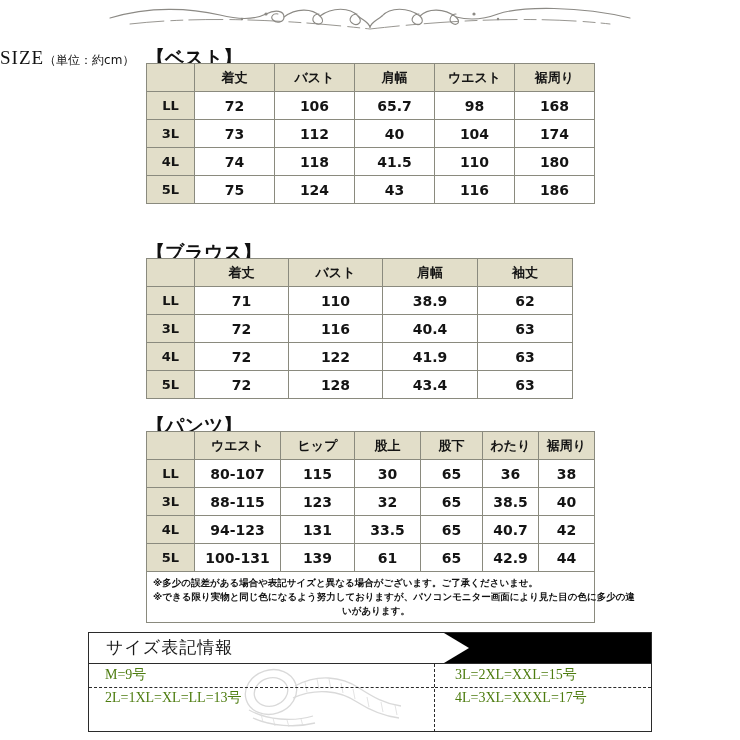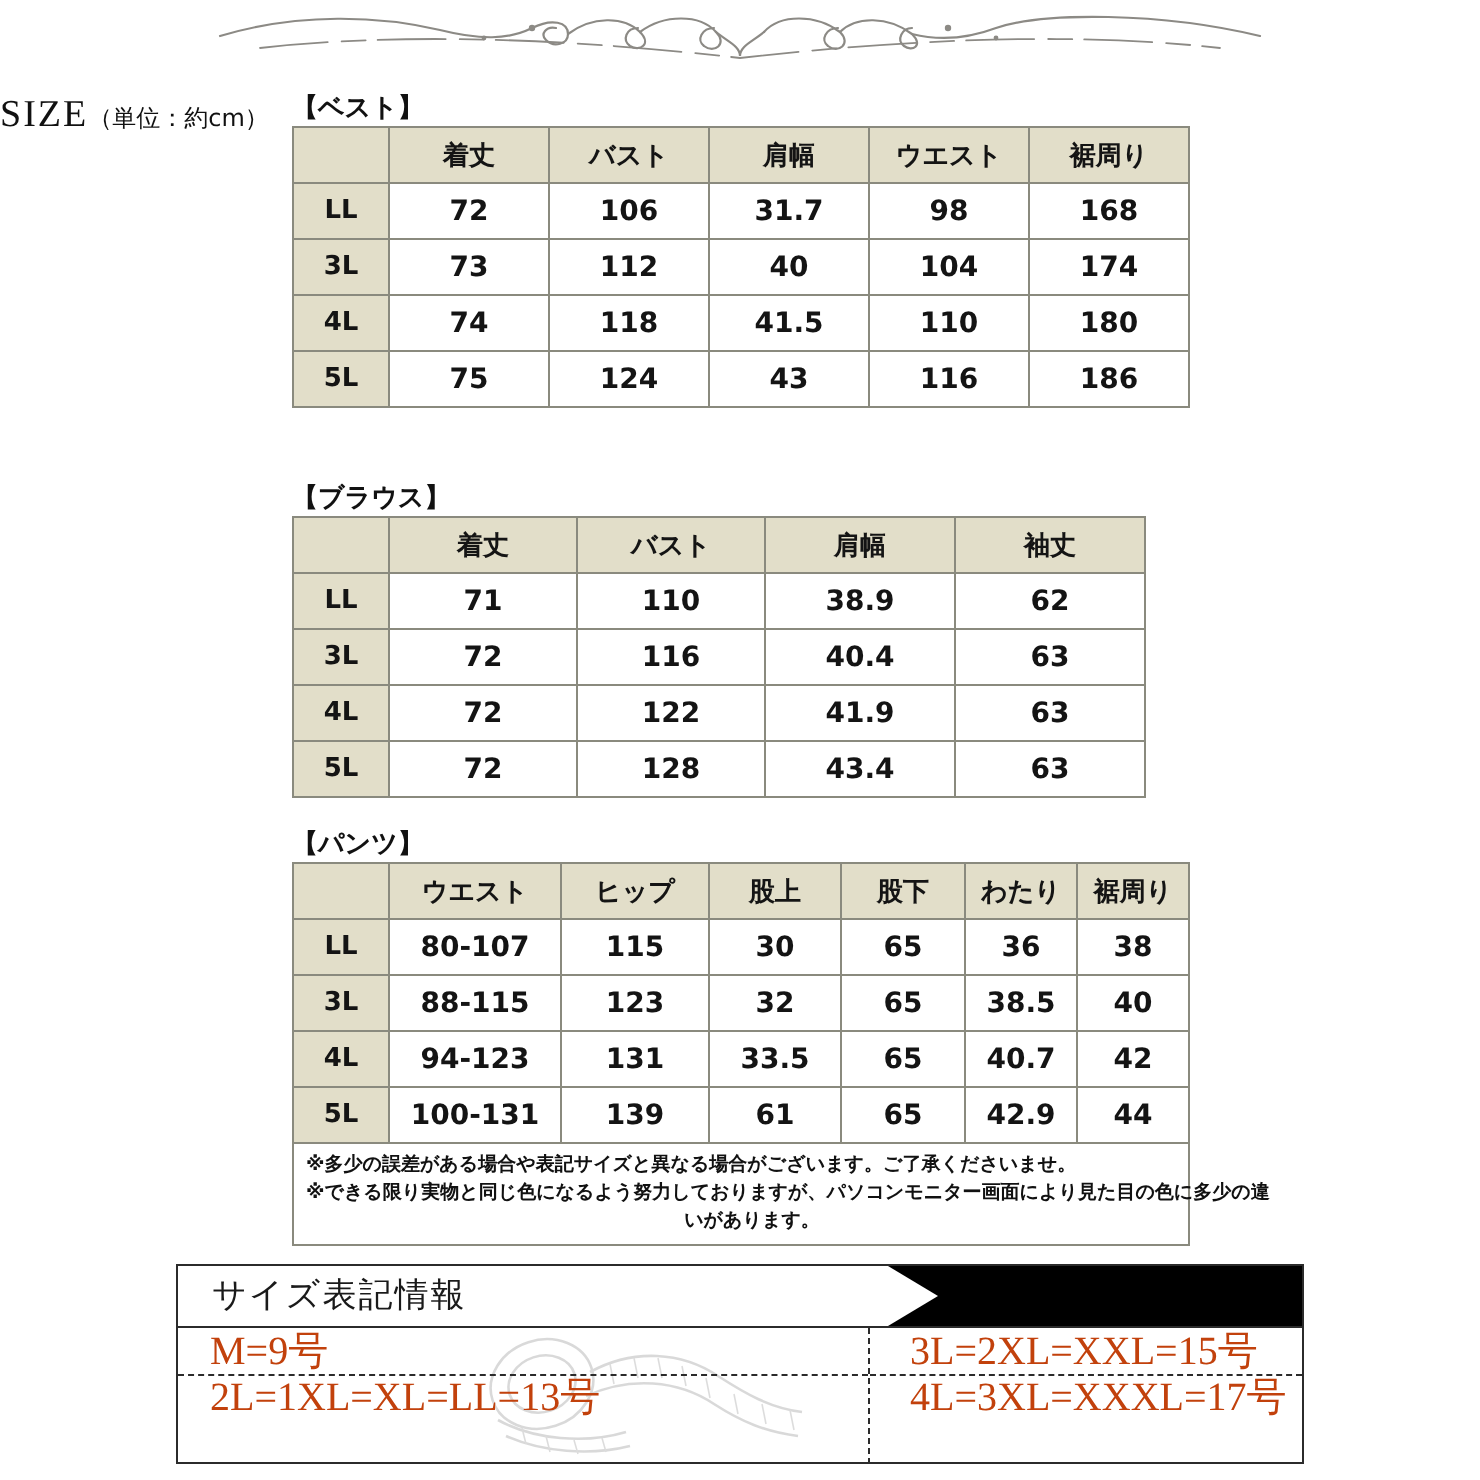--- a/index.html
+++ b/index.html
@@ -40,21 +40,21 @@
   }
   .size-title .unit {
     font-size: 12px;
     letter-spacing: 0;
     font-family: "DejaVu Sans", sans-serif;
   }
 
   
   .sec-label {
     position: absolute;
-    font-size: 13px;
+    font-size: 19px;
     font-weight: bold;
     font-family: Liberation Sans, sans-serif;
     white-space: nowrap;
   }
 
   
   table.size-table {
     position: absolute;
     border-collapse: collapse;
     table-layout: fixed;
@@ -165,23 +165,23 @@
     box-sizing: border-box;
   }
   .notation-col.left  { left: 0;     width: 345px; }
   .notation-col.right { left: 345px; width: 217px; border-left: 1px dashed #2b2b2b; }
   .notation-row {
     height: 22.6px;
     display: flex;
     align-items: center;
     padding-left: 16px;
     box-sizing: border-box;
-    font-size: 20px;
+    font-size: 14px;
     font-family: "Liberation Serif", "DejaVu Serif", serif;
-    color: #c2410c;
+    color: #4d7c0f;
     white-space: nowrap;
     position: relative;
     z-index: 2;
   }
   .notation-col.right .notation-row { padding-left: 20px; }
   .notation-row.sep {
     border-top: 1px dashed #2b2b2b;
   }
 </style>
 </head>
@@ -229,21 +229,21 @@
       <th>肩幅</th>
       <th>ウエスト</th>
       <th>裾周り</th>
     </tr>
   </thead>
   <tbody>
     <tr>
       <td class="rowhead">LL</td>
       <td class="val">72</td>
       <td class="val">106</td>
-      <td class="val">31.7</td>
+      <td class="val">65.7</td>
       <td class="val">98</td>
       <td class="val">168</td>
     </tr>
     <tr>
       <td class="rowhead">3L</td>
       <td class="val">73</td>
       <td class="val">112</td>
       <td class="val">40</td>
       <td class="val">104</td>
       <td class="val">174</td>

